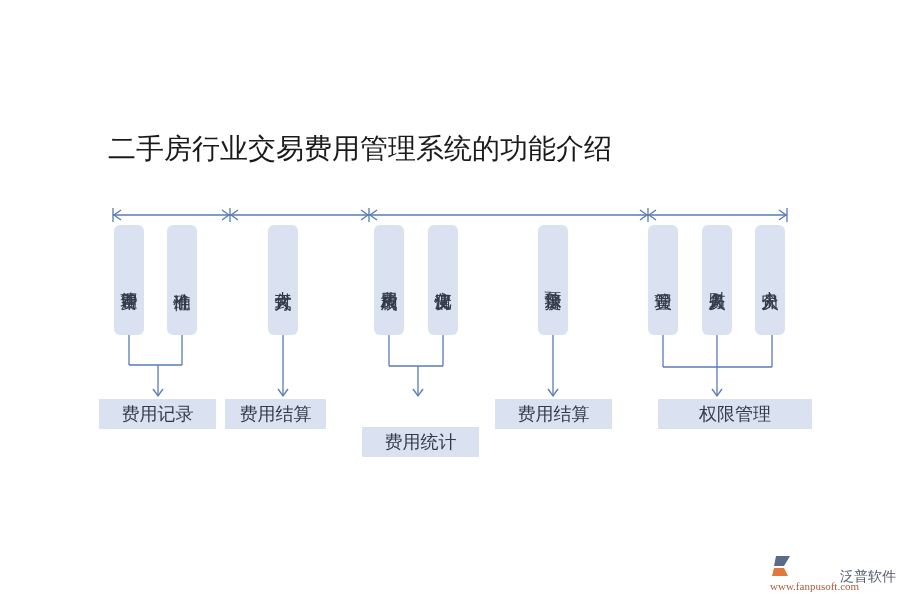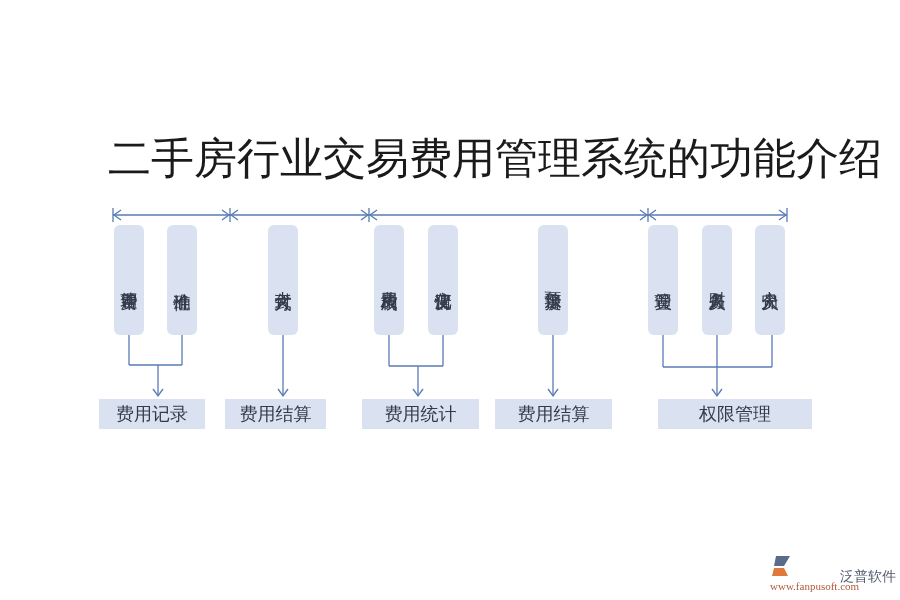--- a/index.html
+++ b/index.html
@@ -1,18 +1,18 @@
 <!DOCTYPE html>
 <html><head>
 <meta charset="utf-8">
 <style>
   html, body { margin:0; padding:0; background:#ffffff; }
   body { width:900px; height:600px; position:relative; overflow:hidden;
          font-family: "DejaVu Sans", "Liberation Sans", sans-serif; }
-  .title { position:absolute; left:108px; top:130px; font-size:43px; color:#1a1a1a;
+  .title { position:absolute; left:108px; top:130px; font-size:28px; color:#1a1a1a;
            letter-spacing:0px; white-space:nowrap; font-weight:normal;text-align:center; }
   svg.lines { position:absolute; left:0; top:0; }
   .vbox { position:absolute; top:225px; width:30px; height:110px; background:#dae2f1;
           border-radius:6px; display:flex; align-items:center; justify-content:center;
           color:#333a4a; font-size:17px; line-height:21px; text-align:center;
           writing-mode:vertical-rl; text-orientation:upright; letter-spacing:1px; }
   .hbox { position:absolute; top:399px; height:30px; background:#dae2f1;
           display:flex; align-items:center; justify-content:center;
           color:#333a4a; font-size:18px; white-space:nowrap; }
   .logo { position:absolute; left:770px; top:552px; width:125px; height:45px; }
@@ -74,23 +74,23 @@
 <div class="vbox" style="left:114px;">管理费用</div>
 <div class="vbox" style="left:167px;">准确性</div>
 <div class="vbox" style="left:268px;">支付方式</div>
 <div class="vbox" style="left:374px;">费用构成</div>
 <div class="vbox" style="left:428px;">变化情况</div>
 <div class="vbox" style="left:538px;">预警提示</div>
 <div class="vbox" style="left:648px;">管理员</div>
 <div class="vbox" style="left:702px;">财务人员</div>
 <div class="vbox" style="left:755px;">中介人员</div>
 
-<div class="hbox" style="left:99px;width:106px;">费用记录</div>
+<div class="hbox" style="left:99px;width:117px;">费用记录</div>
 <div class="hbox" style="left:225px;width:101px;">费用结算</div>
-<div class="hbox" style="left:362px;width:117px;">费用统计</div>
+<div class="hbox" style="left:362px;width:117px;margin-top:28px;">费用统计</div>
 <div class="hbox" style="left:495px;width:117px;">费用结算</div>
 <div class="hbox" style="left:658px;width:154px;">权限管理</div>
 
 <div class="logo">
   <svg class="mark" width="24" height="24">
     <polygon points="6,2 20,2 14,12 4,12" fill="#5b6b8c"></polygon>
     <polygon points="4,14 14,14 18,22 2,22" fill="#e07a3a"></polygon>
   </svg>
   <span class="name">泛普软件</span>
   <span class="url">www.fanpusoft.com</span>

